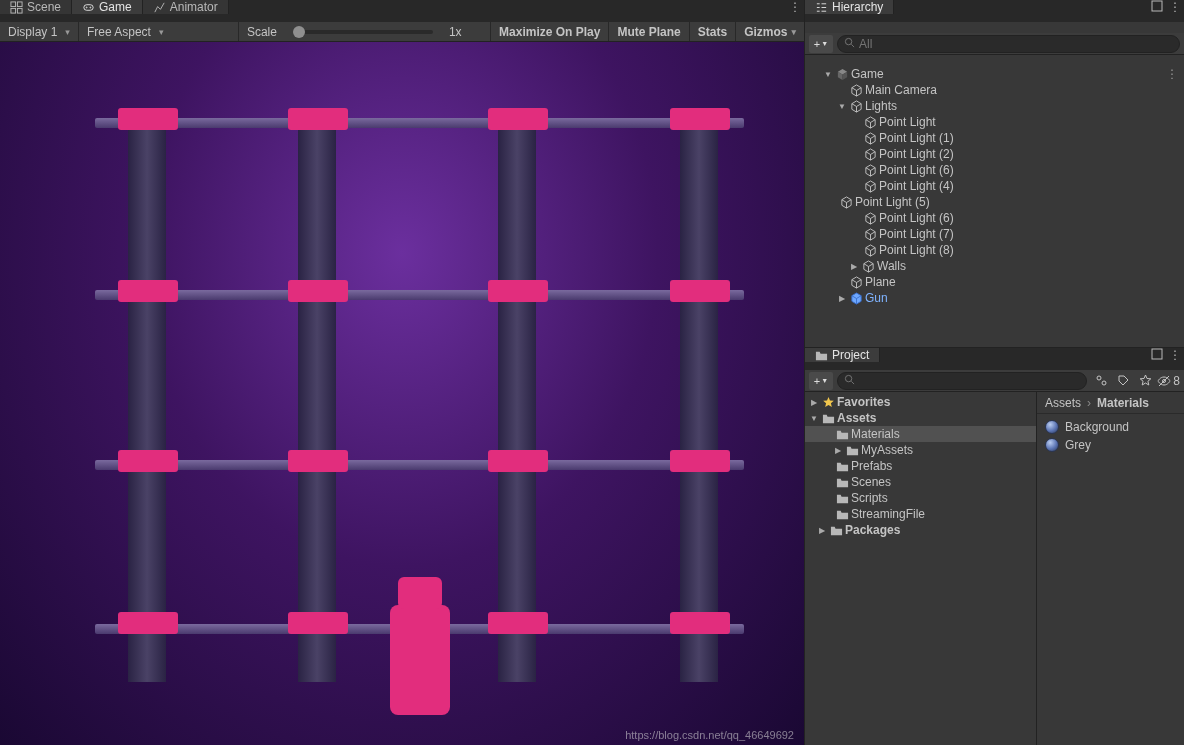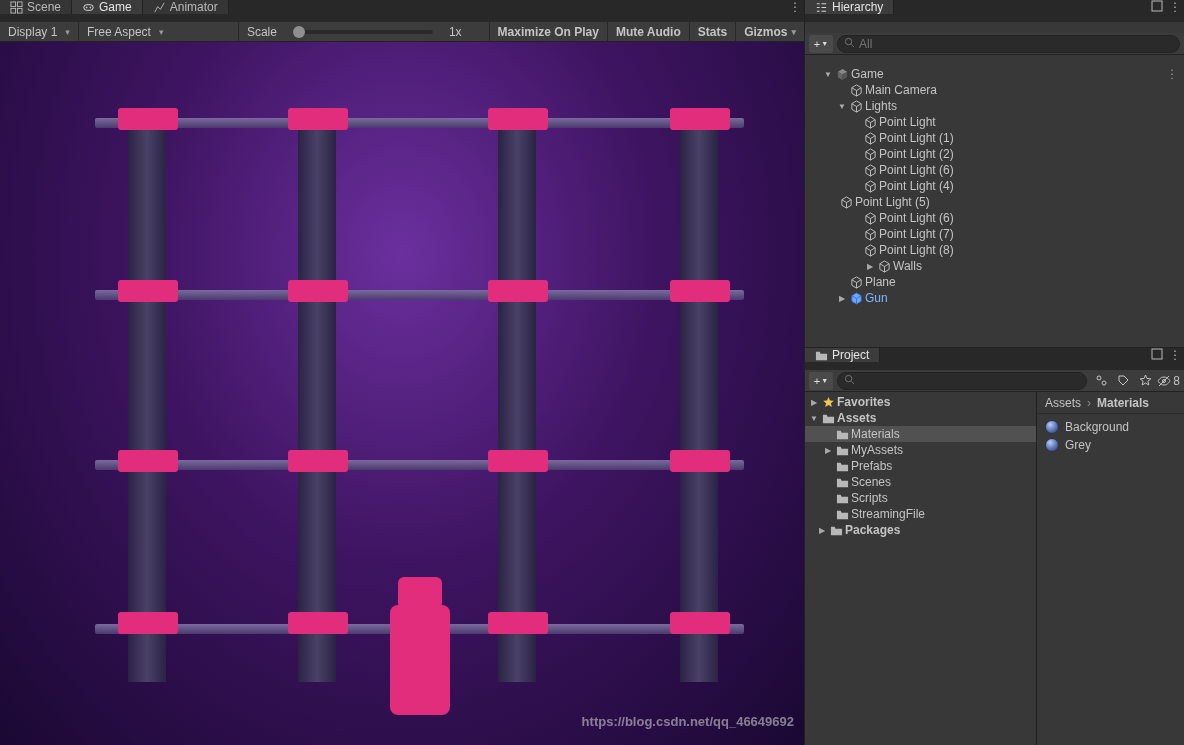--- a/index.html
+++ b/index.html
@@ -23,21 +23,21 @@
 .tb-item { padding: 0 8px; height: 100%; display: flex; align-items: center; gap: 4px; border-right: 1px solid #282828; }
 .tb-item.noborder { border-right: none; }
 .tb-drop::after { content: '▾'; font-size: 9px; margin-left: 4px; color: #999; }
 .scale-track { width: 140px; height: 4px; background: #2a2a2a; border-radius: 2px; position: relative; margin: 0 8px; }
 .scale-thumb { position: absolute; left: 0; top: -4px; width: 12px; height: 12px; border-radius: 50%; background: #8f8f8f; }
 .tb-right { margin-left: auto; display: flex; align-items: center; height: 100%; font-weight: bold; }
 .tb-btn { padding: 0 8px; height: 100%; display: flex; align-items: center; border-left: 1px solid #282828; }
 
 
 .game-view { flex: 1; position: relative; background: radial-gradient(ellipse at 50% 30%, #6b2f9e 0%, #3e1461 45%, #1a0833 100%); overflow: hidden; }
-.watermark { position: absolute; right: 10px; bottom: 16px; color: rgba(220,220,220,0.55); font-size: 13px; font-weight: bold; }
+.watermark { position: absolute; right: 10px; bottom: 4px; color: rgba(220,220,220,0.55); font-size: 11px; }
 
 .shelf { position: absolute; left: 95px; right: 60px; height: 10px; background: linear-gradient(#7a6a9e, #4a3a6e); border-radius: 2px; }
 .pillar { position: absolute; width: 38px; background: linear-gradient(90deg,#2a2344,#4a4266,#2a2344); }
 .cap { position: absolute; width: 60px; height: 22px; background: #e22d7d; border-radius: 3px; }
 .gun { position: absolute; left: 390px; bottom: 30px; width: 60px; height: 110px; background: #e22d7d; border-radius: 8px; }
 .gun::before { content:''; position:absolute; top:-28px; left:8px; width:44px; height:32px; background:#e22d7d; border-radius:6px; }
 
 
 .panel { display: flex; flex-direction: column; background: #383838; }
 .panel.hierarchy { height: 348px; border-bottom: 1px solid #222; gap: 11px; }
@@ -134,21 +134,21 @@
         <div class="scale-thumb"></div>
       </div>
       <div class="tb-item noborder">
         <span>1x</span>
       </div>
       <div class="tb-right">
         <div class="tb-btn">
             <span>Maximize On Play</span>
           </div>
         <div class="tb-btn">
-            <span>Mute Audio</span>
+            <span>Mute Plane</span>
           </div>
         <div class="tb-btn">
             <span>Stats</span>
           </div>
         <div class="tb-btn tb-drop">
             <span>Gizmos</span>
           </div>
       </div>
     </div>
 
@@ -330,21 +330,21 @@
           <div class="tree-row" style="padding-left: 46px;">
             <span class="foldout none"></span>
             <span class="obj-icon">
               <svg viewBox="0 0 14 14">
                 <path d="M7 1l5 3v6l-5 3-5-3V4z"></path>
                 <path d="M2 4l5 3 5-3M7 7v6"></path>
               </svg>
             </span>
             <span class="tree-label">Point Light (8)</span>
           </div>
-          <div class="tree-row" style="padding-left: 44px; margin-left: 16px;">
+          <div class="tree-row" style="padding-left: 44px;">
             <span class="foldout closed"></span>
             <span class="obj-icon">
               <svg viewBox="0 0 14 14">
                 <path d="M7 1l5 3v6l-5 3-5-3V4z"></path>
                 <path d="M2 4l5 3 5-3M7 7v6"></path>
               </svg>
             </span>
             <span class="tree-label">Walls</span>
           </div>
           <div class="tree-row" style="padding-left: 32px;">
@@ -446,21 +446,21 @@
             </div>
             <div class="tree-row sel" style="padding-left: 18px;">
               <span class="foldout none"></span>
               <span class="obj-icon folder-ico">
                 <svg viewBox="0 0 14 14">
                   <path d="M1 3h4l1 2h7v7H1z" fill="#b8b8b8" stroke="none"></path>
                 </svg>
               </span>
               <span class="tree-label">Materials</span>
             </div>
-            <div class="tree-row" style="padding-left: 18px;">
+            <div class="tree-row" style="padding-left: 28px;">
               <span class="foldout closed"></span>
               <span class="obj-icon folder-ico">
                 <svg viewBox="0 0 14 14">
                   <path d="M1 3h4l1 2h7v7H1z" fill="#b8b8b8" stroke="none"></path>
                 </svg>
               </span>
               <span class="tree-label">MyAssets</span>
             </div>
             <div class="tree-row" style="padding-left: 18px;">
               <span class="foldout none"></span>

